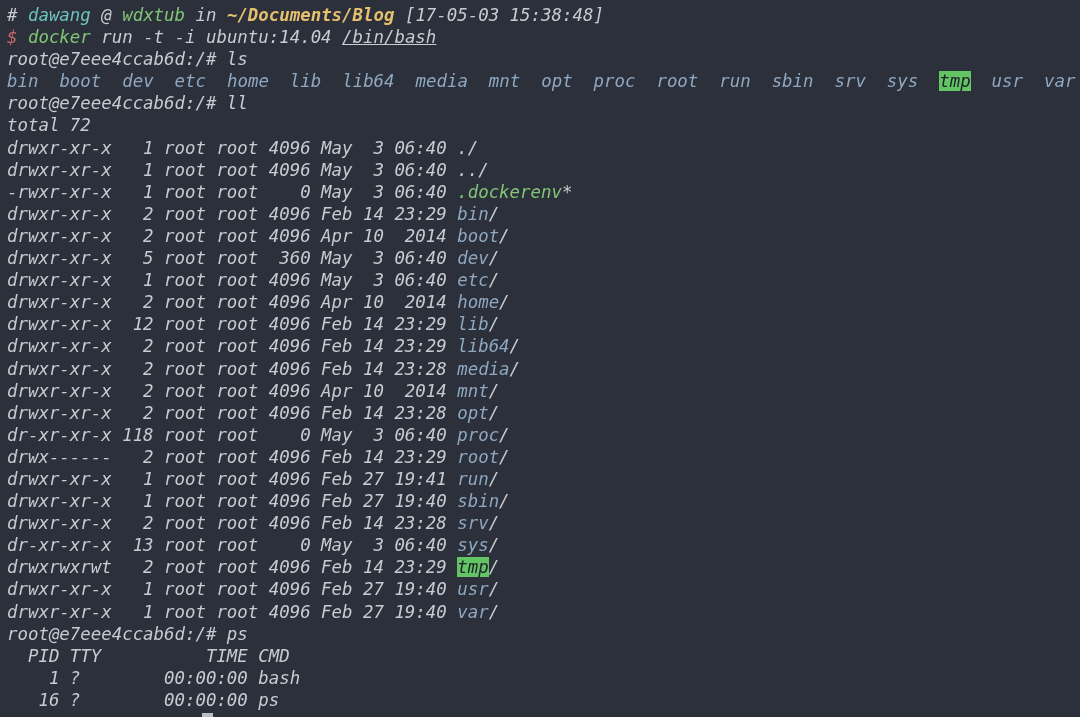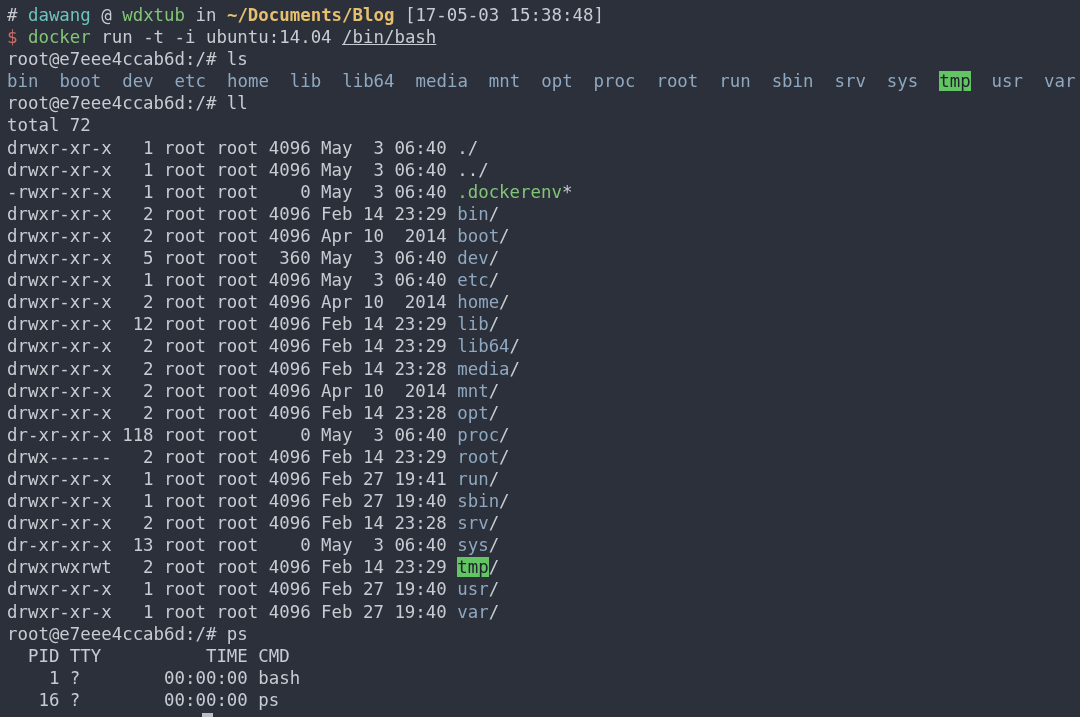--- a/index.html
+++ b/index.html
@@ -19,20 +19,21 @@
     line-height: 22.1px;
     color: #c7ccd2;
     cursor: text;
   }
   .screen {
     position: absolute;
     top: 4px;
     left: 7px;
     right: 0;
     white-space: pre;
+    font-style: italic;
   }
   .line {
     height: 22.1px;
     white-space: pre;
   }
   .line span { white-space: pre; }
   .cursor {
     position: absolute;
     left: 202px;
     bottom: 0;

